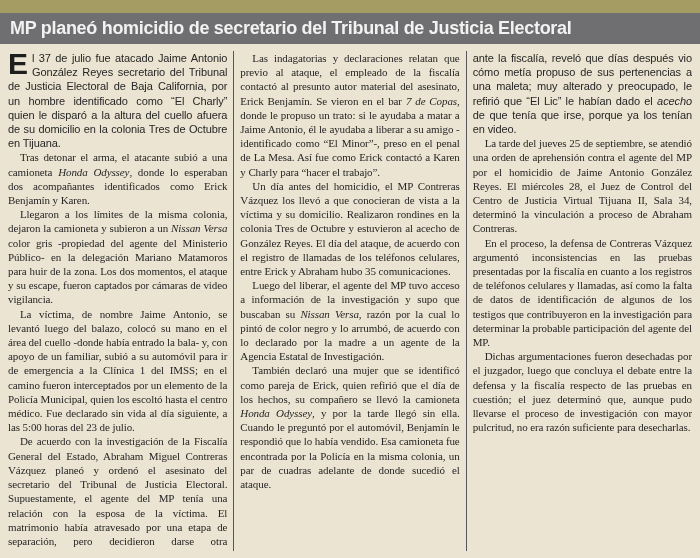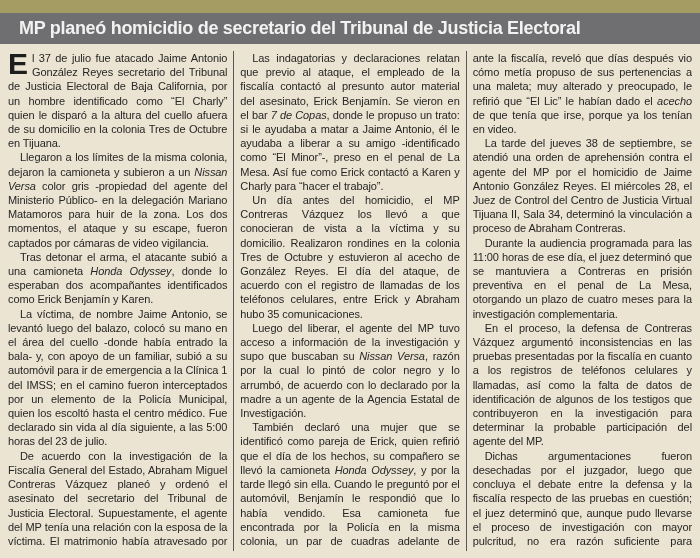--- a/index.html
+++ b/index.html
@@ -7,67 +7,66 @@
     width:700px;height:558px;overflow:hidden;
     background:#ece4d2;
     font-family:"Liberation Sans","DejaVu Sans",sans-serif;
   }
   .top-accent{height:13px;background:#a59c63;}
   .title-bar{
     height:31px;background:#6f6f71;
     display:flex;align-items:center;padding-left:10px;box-sizing:border-box;
   }
   .title-bar h1{
-    margin:9px;color:#f2f2f2;font-size:18px;font-weight:bold;
+    margin:0;color:#f2f2f2;font-size:18px;font-weight:bold;
     letter-spacing:-0.3px;white-space:nowrap;
   }
   .content{
     display:flex;align-items:stretch;
     padding:7px 8px 0 8px;height:507px;box-sizing:border-box;
   }
   .col{
     flex:1;padding:0 6px;overflow:hidden;
   }
   .col:first-child{padding-left:0;}
   .col:last-child{padding-right:0;}
   .col.divided{border-right:1px solid #56565a;}
   .col p{
     margin:0;color:#262626;
     font-size:11px;line-height:14.2px;letter-spacing:-0.1px;
     text-align:justify;
   }
-  .col p.indent{text-indent:12px;}
+  .col p.indent{text-indent:12px;font-family:Liberation Serif, serif;}
   .dropcap{
     float:left;font-weight:bold;font-size:30px;line-height:24px;
     padding:1px 4px 0 0;color:#1e1e1e;
   }
 </style>
 </head>
 <body style="background: rgb(236, 228, 210);">
 
 <div class="top-accent" style="background: rgb(165, 156, 99);"></div>
 
 <div class="title-bar" style="background: rgb(111, 111, 113);">
   <h1 style="color: rgb(242, 242, 242);">MP planeó homicidio de secretario del Tribunal de Justicia Electoral</h1>
 </div>
 
 <div class="content">
   <div class="col divided" style="border-right-color: rgb(86, 86, 90);">
       <p><span class="dropcap">E</span><span>l 37 de julio fue atacado Jaime Antonio González Reyes secretario del Tribunal de Justicia Electoral de Baja California, por un hombre identificado como “El Charly” quien le disparó a la altura del cuello afuera de su domicilio en la colonia Tres de Octubre en Tijuana.</span></p>
+      <p class="indent"><span>Tras detonar el arma, el atacante subió a una camioneta </span><i>Honda Odyssey</i><span>, donde lo esperaban dos acompañantes identificados como Erick Benjamín y Karen.</span></p>
       <p class="indent"><span>Llegaron a los límites de la misma colonia, dejaron la camioneta y subieron a un </span><i>Nissan Versa</i><span> color gris -propiedad del agente del Ministerio Público- en la delegación Mariano Matamoros para huir de la zona. Los dos momentos, el ataque y su escape, fueron captados por cámaras de video vigilancia.</span></p>
-      <p class="indent"><span>Tras detonar el arma, el atacante subió a una camioneta </span><i>Honda Odyssey</i><span>, donde lo esperaban dos acompañantes identificados como Erick Benjamín y Karen.</span></p>
       <p class="indent"><span>La víctima, de nombre Jaime Antonio, se levantó luego del balazo, colocó su mano en el área del cuello -donde había entrado la bala- y, con apoyo de un familiar, subió a su automóvil para ir de emergencia a la Clínica 1 del IMSS; en el camino fueron interceptados por un elemento de la Policía Municipal, quien los escoltó hasta el centro médico. Fue declarado sin vida al día siguiente, a las 5:00 horas del 23 de julio.</span></p>
       <p class="indent"><span>De acuerdo con la investigación de la Fiscalía General del Estado, Abraham Miguel Contreras Vázquez planeó y ordenó el asesinato del secretario del Tribunal de Justicia Electoral. Supuestamente, el agente del MP tenía una relación con la esposa de la víctima. El matrimonio había atravesado por una etapa de separación, pero decidieron darse otra oportunidad, por lo que la señora terminó con Abraham Miguel.</span></p>
     </div>
   <div class="col divided" style="border-right-color: rgb(86, 86, 90);">
       <p class="indent"><span>Las indagatorias y declaraciones relatan que previo al ataque, el empleado de la fiscalía contactó al presunto autor material del asesinato, Erick Benjamín. Se vieron en el bar </span><i>7 de Copas</i><span>, donde le propuso un trato: si le ayudaba a matar a Jaime Antonio, él le ayudaba a liberar a su amigo -identificado como “El Minor”-, preso en el penal de La Mesa. Así fue como Erick contactó a Karen y Charly para “hacer el trabajo”.</span></p>
       <p class="indent"><span>Un día antes del homicidio, el MP Contreras Vázquez los llevó a que conocieran de vista a la víctima y su domicilio. Realizaron rondines en la colonia Tres de Octubre y estuvieron al acecho de González Reyes. El día del ataque, de acuerdo con el registro de llamadas de los teléfonos celulares, entre Erick y Abraham hubo 35 comunicaciones.</span></p>
       <p class="indent"><span>Luego del liberar, el agente del MP tuvo acceso a información de la investigación y supo que buscaban su </span><i>Nissan Versa</i><span>, razón por la cual lo pintó de color negro y lo arrumbó, de acuerdo con lo declarado por la madre a un agente de la Agencia Estatal de Investigación.</span></p>
       <p class="indent"><span>También declaró una mujer que se identificó como pareja de Erick, quien refirió que el día de los hechos, su compañero se llevó la camioneta </span><i>Honda Odyssey</i><span>, y por la tarde llegó sin ella. Cuando le preguntó por el automóvil, Benjamín le respondió que lo había vendido. Esa camioneta fue encontrada por la Policía en la misma colonia, un par de cuadras adelante de donde sucedió el ataque.</span></p>
     </div>
   <div class="col">
       <p><span>ante la fiscalía, reveló que días después vio cómo metía propuso de sus pertenencias a una maleta; muy alterado y preocupado, le refirió que “El Lic” le habían dado el </span><i>acecho</i><span> de que tenía que irse, porque ya los tenían en video.</span></p>
-      <p class="indent"><span>La tarde del jueves 38 de septiembre, se atendió una orden de aprehensión contra el agente del MP por el homicidio de Jaime Antonio González Reyes. El miércoles 28, el Juez de Control del Centro de Justicia Virtual Tijuana II, Sala 34, determinó la vinculación a proceso de Abraham Contreras.</span></p>
-      <p class="indent"><span>Durante la audiencia programada para las 11:00 horas de ese día, el juez determinó que se mantuviera a Contreras en prisión preventiva en el penal de La Mesa, otorgando un plazo de cuatro meses para la investigación complementaria.</span></p>
+      <p class="indent"><span>La tarde del jueves 25 de septiembre, se atendió una orden de aprehensión contra el agente del MP por el homicidio de Jaime Antonio González Reyes. El miércoles 28, el Juez de Control del Centro de Justicia Virtual Tijuana II, Sala 34, determinó la vinculación a proceso de Abraham Contreras.</span></p>
       <p class="indent"><span>En el proceso, la defensa de Contreras Vázquez argumentó inconsistencias en las pruebas presentadas por la fiscalía en cuanto a los registros de teléfonos celulares y llamadas, así como la falta de datos de identificación de algunos de los testigos que contribuyeron en la investigación para determinar la probable participación del agente del MP.</span></p>
       <p class="indent"><span>Dichas argumentaciones fueron desechadas por el juzgador, luego que concluya el debate entre la defensa y la fiscalía respecto de las pruebas en cuestión; el juez determinó que, aunque pudo llevarse el proceso de investigación con mayor pulcritud, no era razón suficiente para desecharlas.</span></p>
     </div>
 </div>
 
 </body></html>

